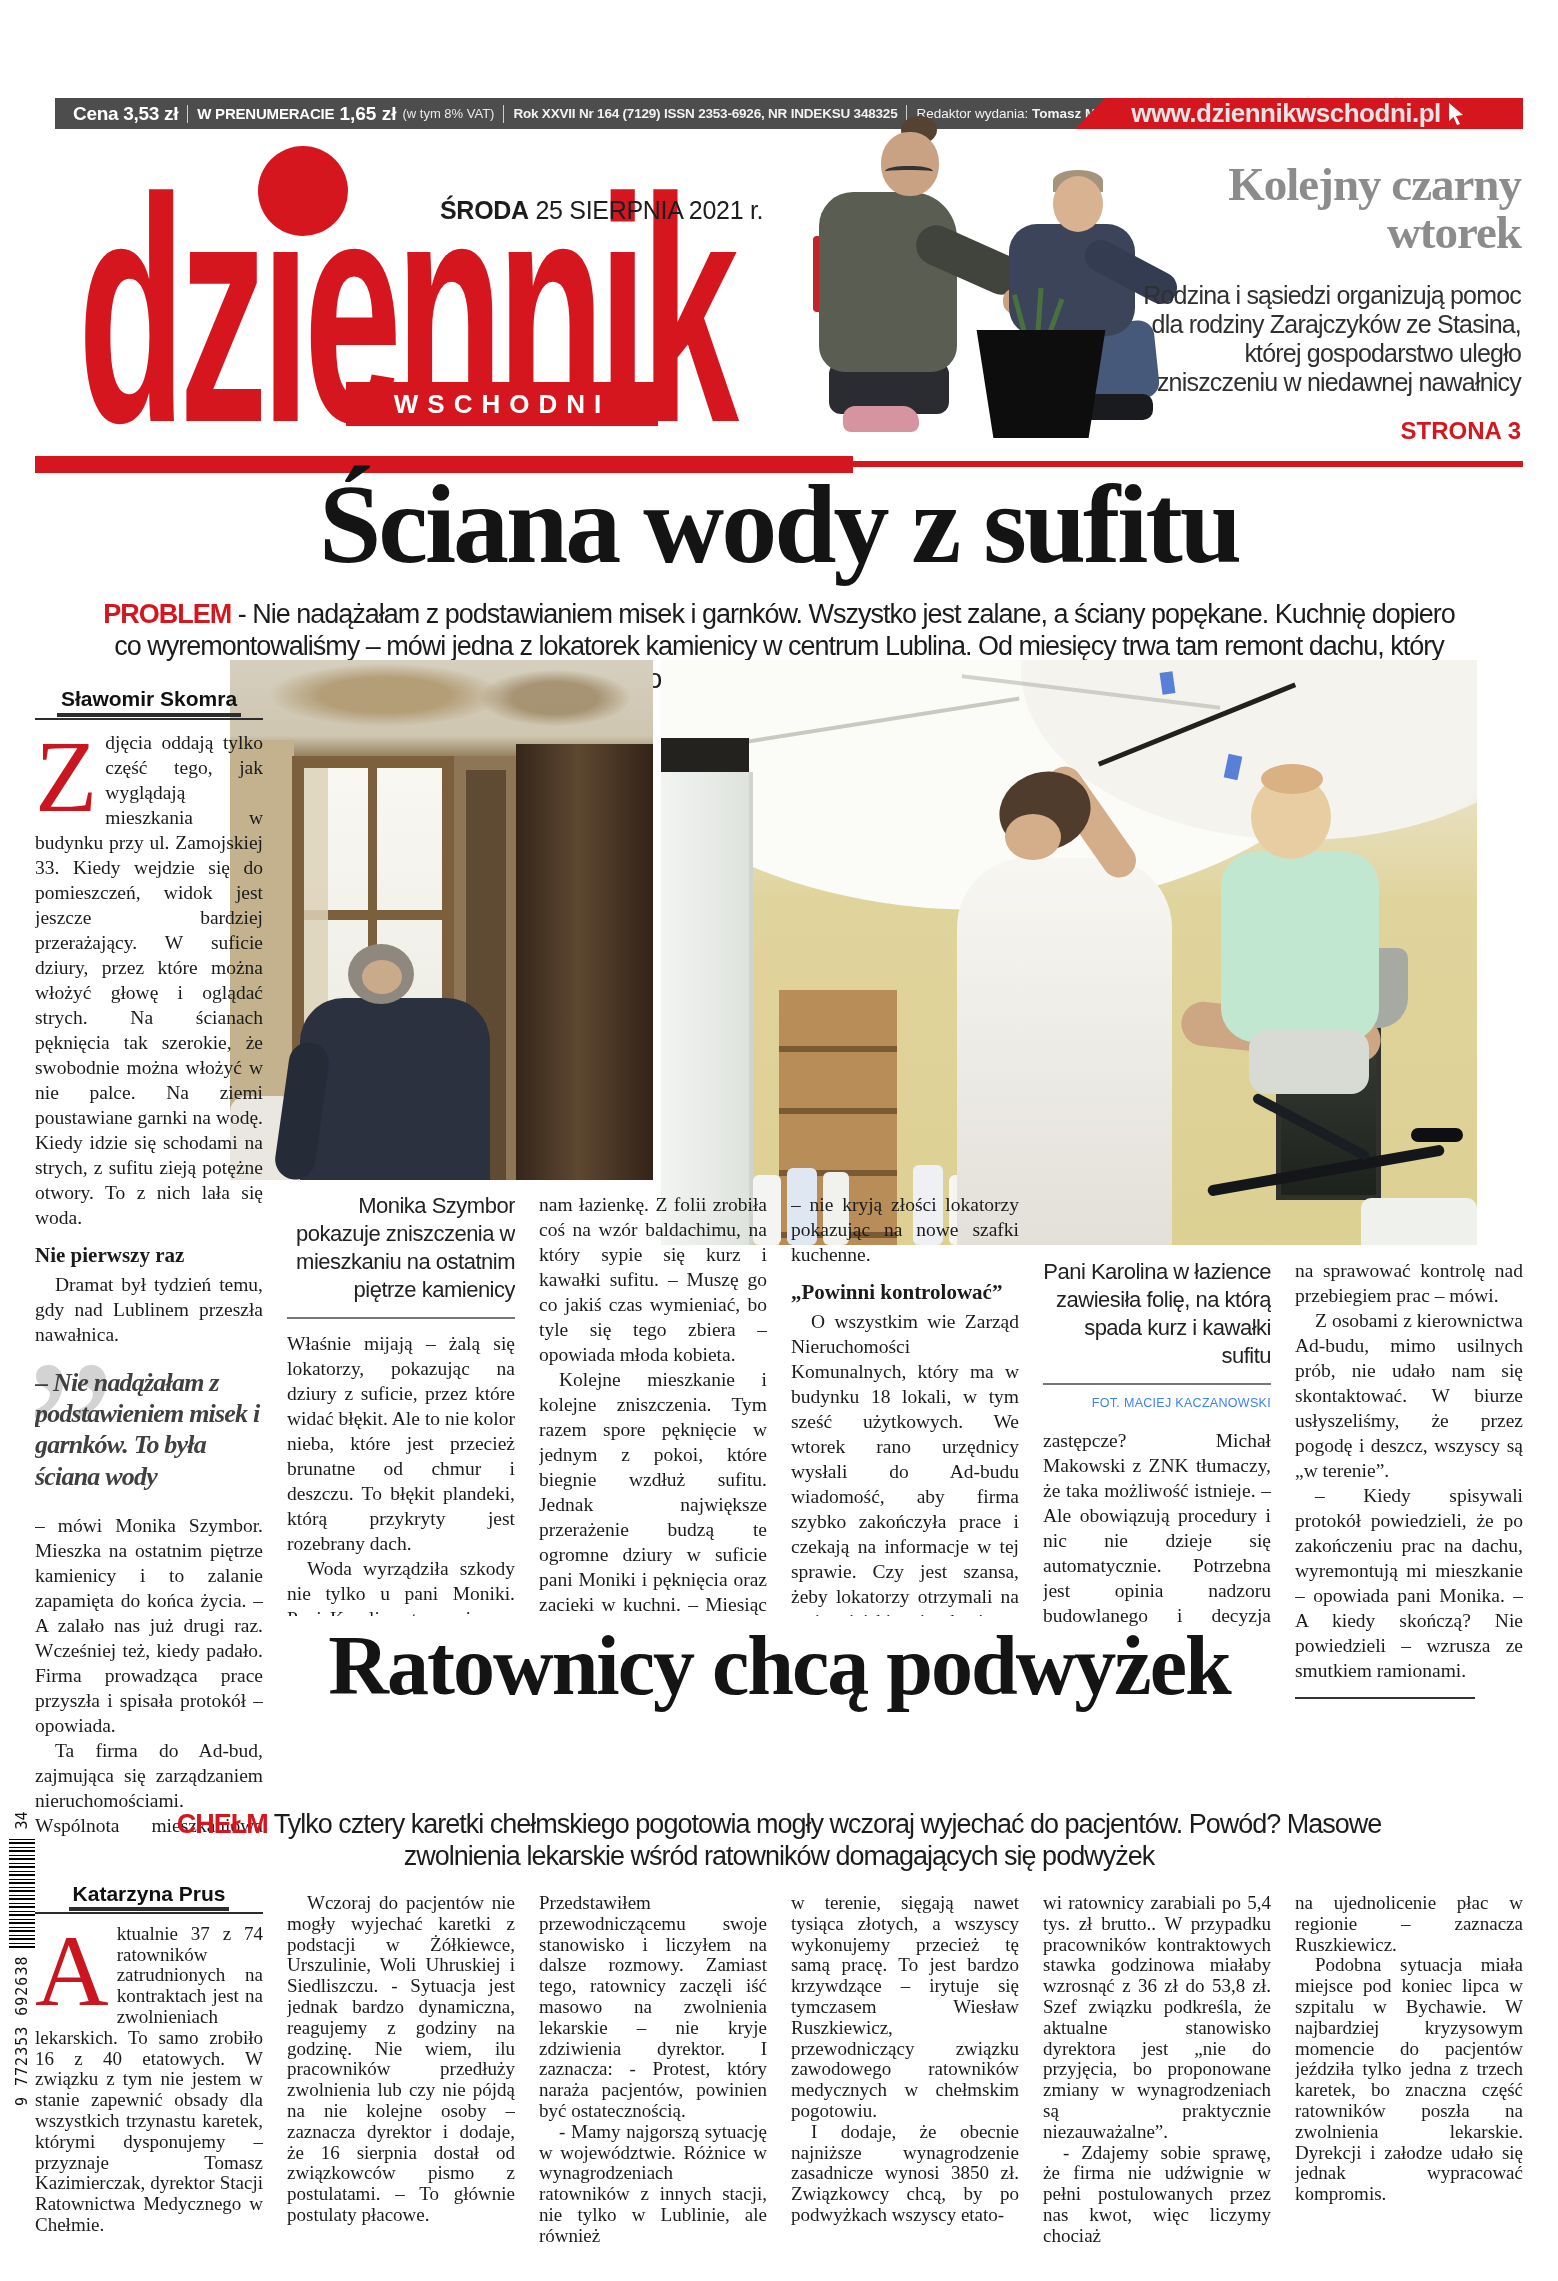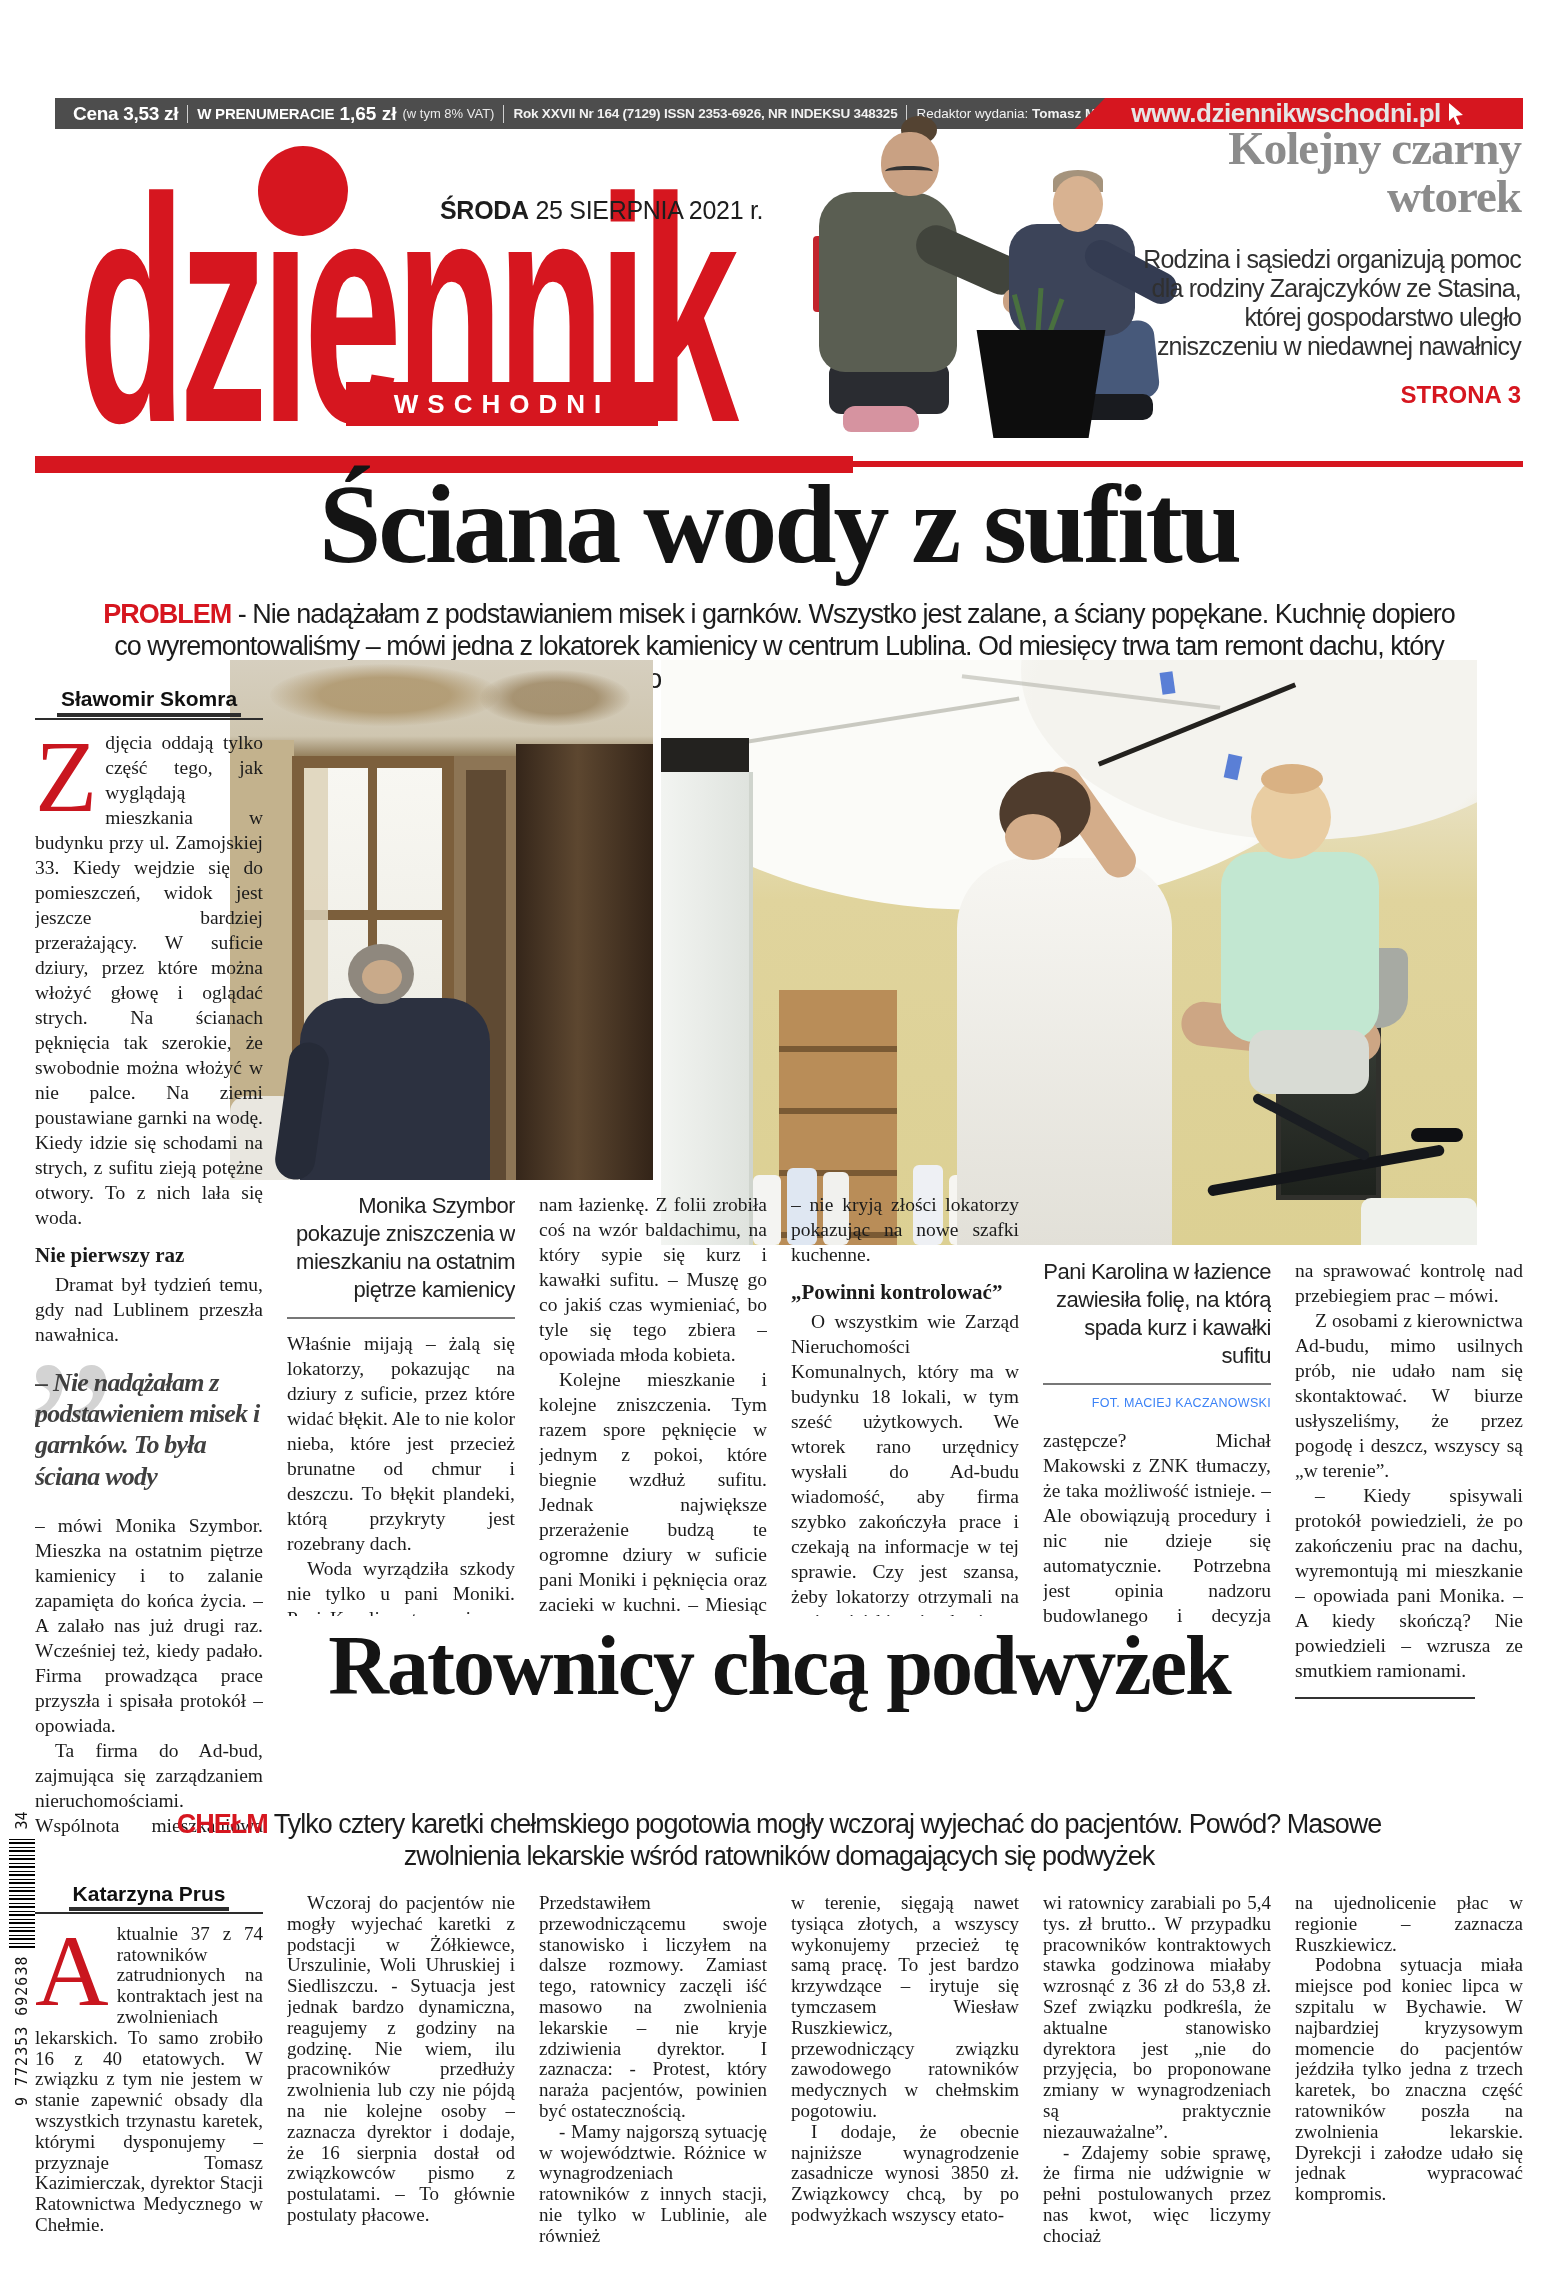--- a/index.html
+++ b/index.html
@@ -32,21 +32,21 @@
              transform-origin:left top;font-family:"Liberation Sans","DejaVu Sans",sans-serif;}
   .big-dot{left:258px;top:146px;width:90px;height:90px;border-radius:50%;background:#d6161f;}
   .wschodni{left:346px;top:382px;width:312px;height:44px;background:#d6161f;color:#fff;
             display:flex;align-items:center;justify-content:center;font-weight:bold;
             font-size:26px;letter-spacing:9px;font-family:"Liberation Sans",sans-serif;}
   .date{left:440px;top:196px;font-size:25px;color:#1d1d1d;
         font-family:"Liberation Sans",sans-serif;letter-spacing:-0.3px;}
   .date b{font-weight:bold;}
 
   
-  .teaser{left:1143px;top:124px;width:378px;text-align:right;}
+  .teaser{left:1143px;top:160px;width:378px;text-align:right;}
   .teaser-title{font-family:"Liberation Serif",serif;font-weight:bold;font-size:47px;
                 line-height:1.03;color:#8c8c8c;letter-spacing:-1px;}
   .teaser-text{margin-top:24px;font-size:25px;line-height:1.16;color:#303030;
                font-family:"Liberation Sans",sans-serif;letter-spacing:-0.8px;}
   .teaser-page{margin-top:20px;font-weight:bold;font-size:24px;color:#d6161f;
                font-family:"Liberation Sans",sans-serif;}
 
   
   .rule-thick{left:35px;top:456px;width:818px;height:17px;background:#d6161f;}
   .rule-thin{left:853px;top:461px;width:670px;height:6px;background:#d6161f;}

